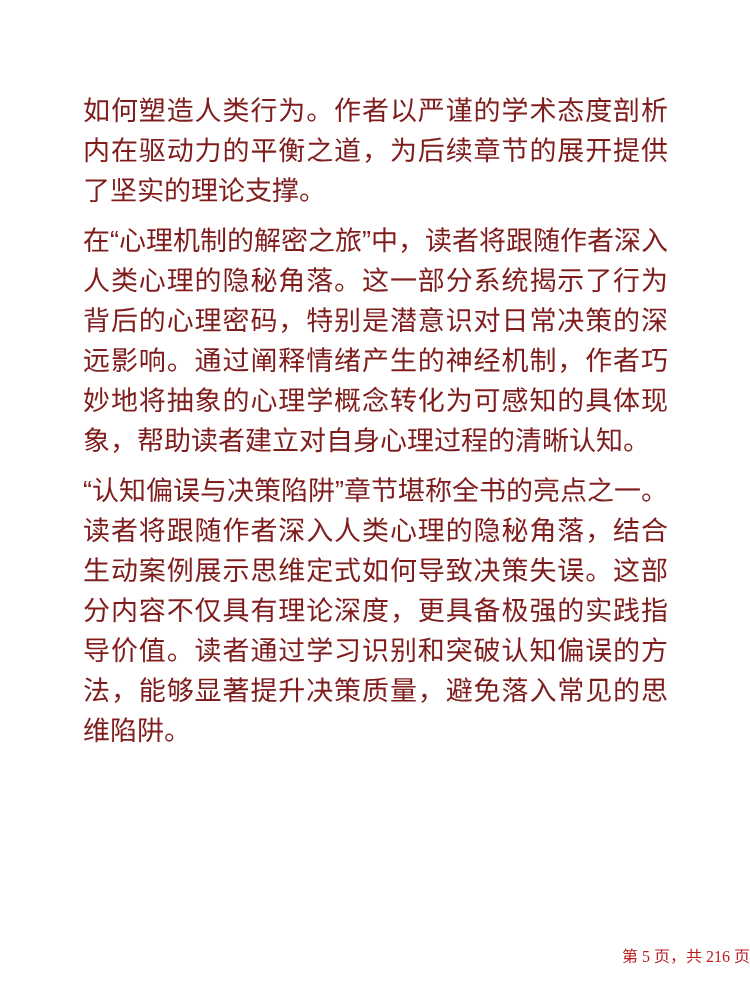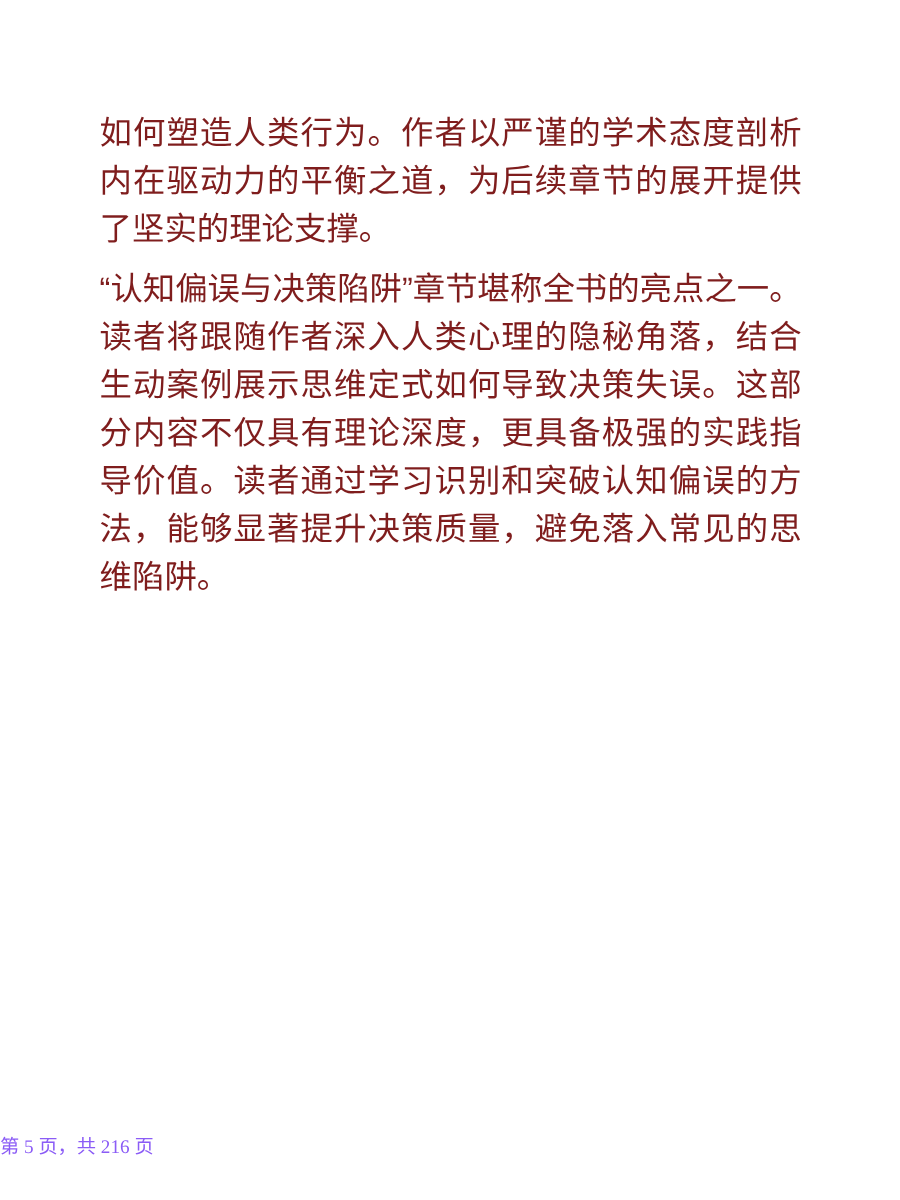--- a/index.html
+++ b/index.html
@@ -38,32 +38,33 @@
     }
     .content p:last-child {
       margin-bottom: 0;
     }
     .footer {
       position: absolute;
       left: 0;
       right: 0;
       top: 946px;
       height: 22px;
-      text-align: left;
+      text-align: right;
       font-family: "Liberation Serif", serif;
       font-size: 16px;
       line-height: 22px;
-      color: #8b5cf6;
+      color: #b91c1c;
     }
   </style>
 </head>
 <body>
 
 <div class="page">
 
   <div class="content">
     <p>如何塑造人类行为。作者以严谨的学术态度剖析内在驱动力的平衡之道，为后续章节的展开提供了坚实的理论支撑。</p>
+    <p>在“心理机制的解密之旅”中，读者将跟随作者深入人类心理的隐秘角落。这一部分系统揭示了行为背后的心理密码，特别是潜意识对日常决策的深远影响。通过阐释情绪产生的神经机制，作者巧妙地将抽象的心理学概念转化为可感知的具体现象，帮助读者建立对自身心理过程的清晰认知。</p>
     <p>“认知偏误与决策陷阱”章节堪称全书的亮点之一。读者将跟随作者深入人类心理的隐秘角落，结合生动案例展示思维定式如何导致决策失误。这部分内容不仅具有理论深度，更具备极强的实践指导价值。读者通过学习识别和突破认知偏误的方法，能够显著提升决策质量，避免落入常见的思维陷阱。</p>
   </div>
 
   <div class="footer">第 5 页，共 216 页</div>
 
 </div>
 
 </body></html>

